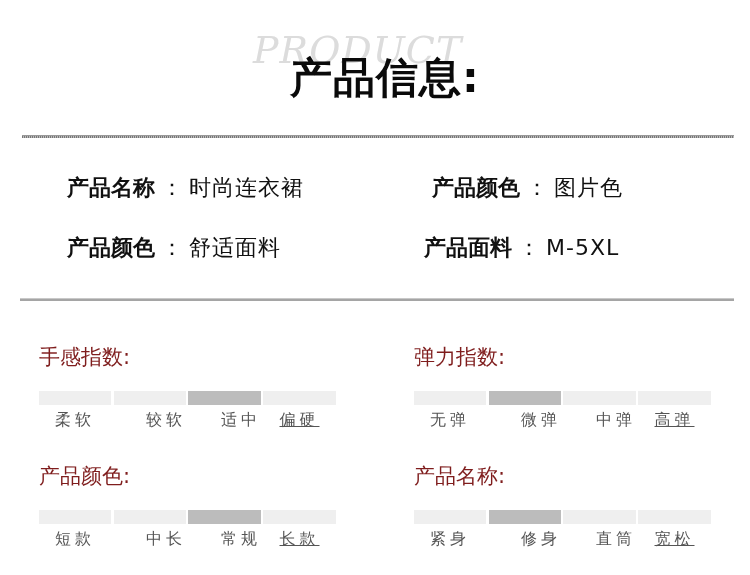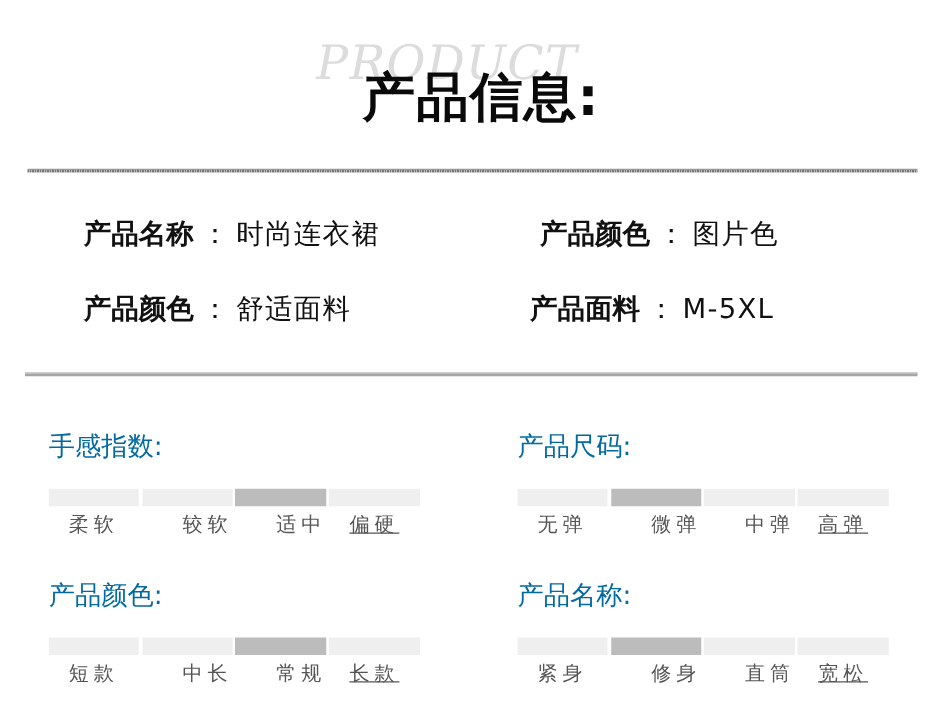--- a/index.html
+++ b/index.html
@@ -92,21 +92,21 @@
     .index-block {
       position: absolute;
       width: 300px;
     }
     .index-title {
       position: absolute;
       left: 0;
       top: 0;
       font-size: 21px;
       line-height: 28px;
-      color: #0369a1;
+      color: #7f1d1d;
       white-space: nowrap;
     }
     .bar-row {
       position: absolute;
       left: 0;
       top: 48px;
       width: 300px;
       height: 14px;
     }
     .bar-seg {
@@ -171,21 +171,21 @@
     <div class="bar-seg s2 active"></div>
     <div class="bar-seg s3"></div>
   </div>
   <div class="opt-label s0">柔软</div>
   <div class="opt-label s1">较软</div>
   <div class="opt-label s2">适中</div>
   <div class="opt-label s3">偏硬</div>
 </div>
 
 <div class="index-block idx-elastic">
-  <div class="index-title">产品尺码:</div>
+  <div class="index-title">弹力指数:</div>
   <div class="bar-row">
     <div class="bar-seg s0"></div>
     <div class="bar-seg s1 active"></div>
     <div class="bar-seg s2"></div>
     <div class="bar-seg s3"></div>
   </div>
   <div class="opt-label s0">无弹</div>
   <div class="opt-label s1">微弹</div>
   <div class="opt-label s2">中弹</div>
   <div class="opt-label s3">高弹</div>

